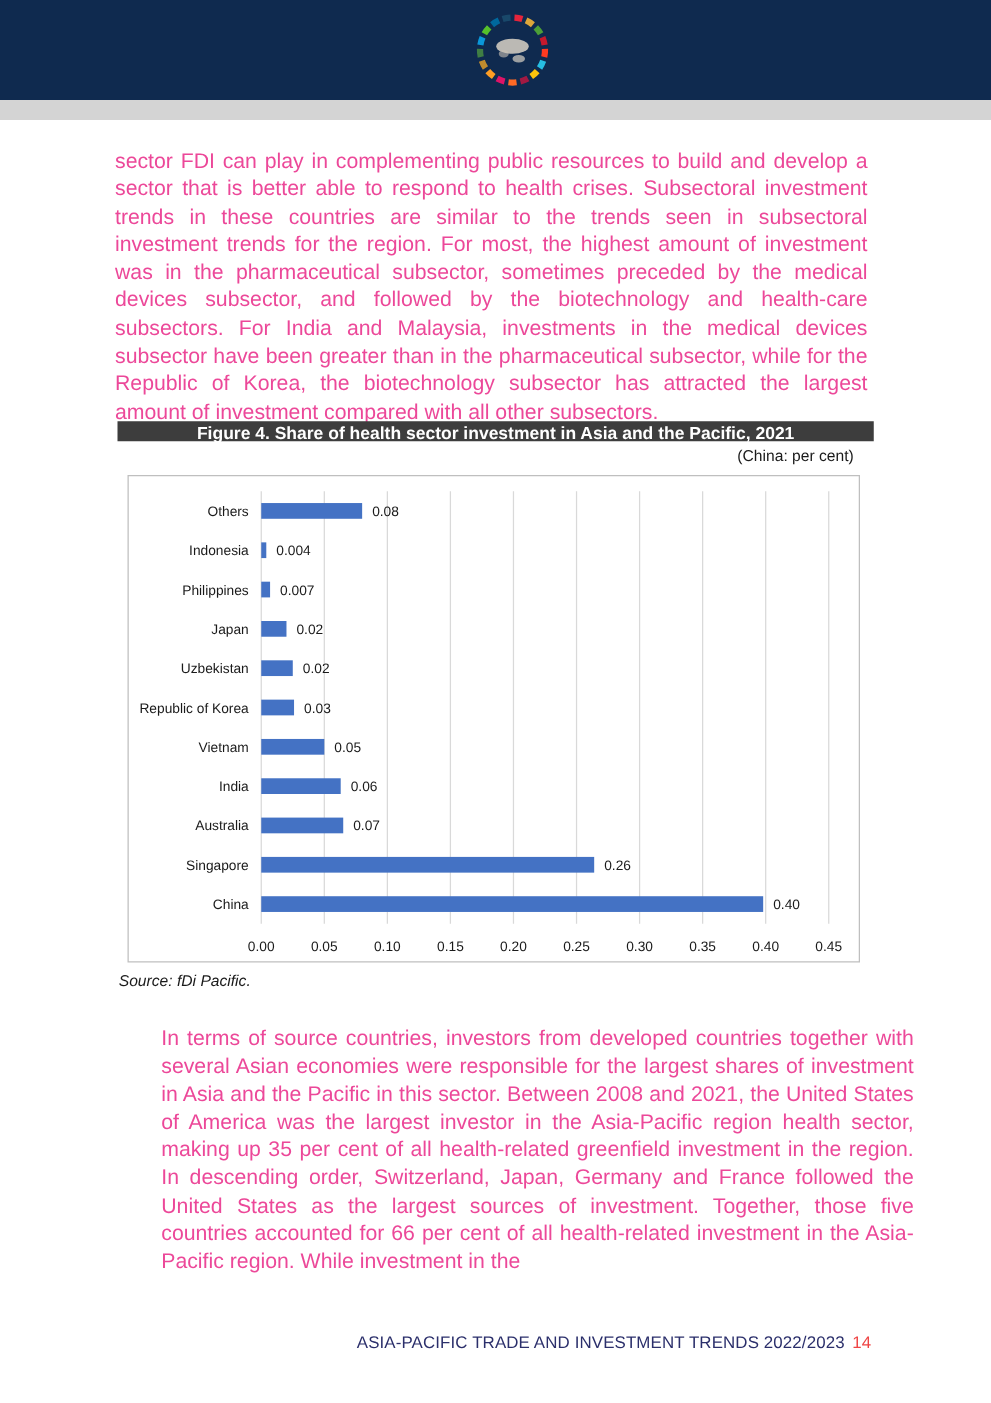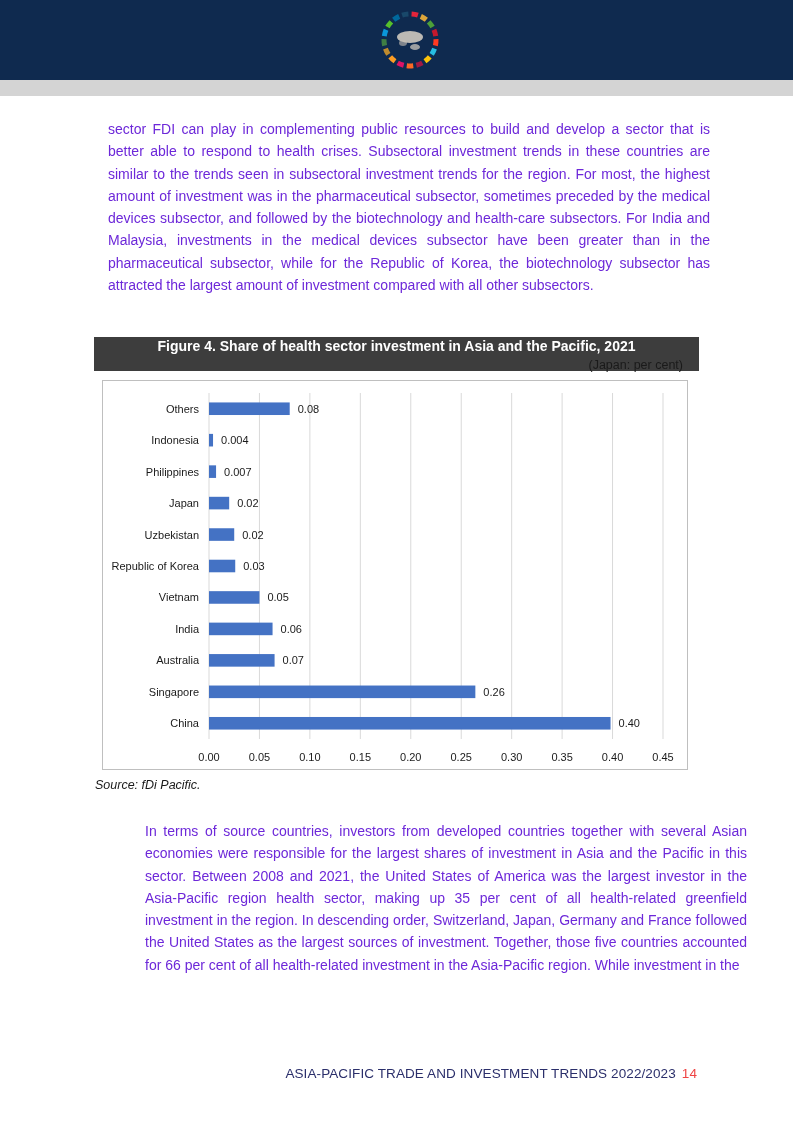--- a/index.html
+++ b/index.html
@@ -1,23 +1,23 @@
 <!DOCTYPE html>
 <html><head>
 <meta charset="utf-8">
 <style>
   html, body { margin: 0; padding: 0; background: #ffffff; }
   body { width: 793px; height: 1122px; position: relative; overflow: hidden; font-family: "Liberation Sans", sans-serif; color: #1a1a1a; }
   .header-band { position: absolute; left: 0; top: 0; width: 793px; height: 80px; background: #0f2a4f; }
   .header-stripe { position: absolute; left: 0; top: 80px; width: 793px; height: 16px; background: #d4d4d4; }
   .logo { position: absolute; left: 379px; top: 9px; width: 62px; height: 62px; }
-  .body-text { position: absolute; left: 108px; width: 602px; font-size: 14px; line-height: 22.3px; text-align: justify; color: #6d28d9; margin: 0; }
+  .body-text { position: absolute; left: 92px; width: 602px; font-size: 17px; line-height: 22.3px; text-align: justify; color: #ec4899; margin: 0; }
   .p1 { top: 118px; }
   .p2 { top: 820px; margin-left: 37px; }
-  .fig-title { position: absolute; left: 94px; top: 337px; width: 605px; height: 34px; background: #3d3d3d; color: #ffffff; font-size: 14px; line-height: 19px; text-align: center; font-weight: bold; }
+  .fig-title { position: absolute; left: 94px; top: 337px; width: 605px; height: 16px; background: #3d3d3d; color: #ffffff; font-size: 14px; line-height: 19px; text-align: center; font-weight: bold; }
   .unit { position: absolute; right: 110px; top: 358px; font-size: 12.5px; color: #1a1a1a; }
   .chart-frame { position: absolute; left: 102px; top: 380px; width: 586px; height: 390px; border: 1px solid #bfbfbf; box-sizing: border-box; }
   #chart-svg { position: absolute; left: 0; top: 0; }
   .source { position: absolute; left: 95px; top: 778px; font-size: 12.5px; font-style: italic; color: #1a1a1a; }
   .footer { position: absolute; right: 96px; top: 1066px; font-size: 13.5px; color: #2b2f6b; letter-spacing: 0.1px; }
   .footer .page-num { color: #ef4444; margin-left: 6px; }
 </style>
 </head>
 <body>
 
@@ -45,21 +45,21 @@
     <ellipse cx="31" cy="28" rx="13" ry="6" fill="#d9d2c5" opacity="0.85"></ellipse>
     <ellipse cx="36" cy="38" rx="5" ry="3" fill="#d9d2c5" opacity="0.7"></ellipse>
     <ellipse cx="24" cy="34" rx="4" ry="3" fill="#c9c2b5" opacity="0.6"></ellipse>
   </svg>
 </div>
 <div class="header-stripe"></div>
 
 <p class="body-text p1">sector FDI can play in complementing public resources to build and develop a sector that is better able to respond to health crises. Subsectoral investment trends in these countries are similar to the trends seen in subsectoral investment trends for the region. For most, the highest amount of investment was in the pharmaceutical subsector, sometimes preceded by the medical devices subsector, and followed by the biotechnology and health-care subsectors. For India and Malaysia, investments in the medical devices subsector have been greater than in the pharmaceutical subsector, while for the Republic of Korea, the biotechnology subsector has attracted the largest amount of investment compared with all other subsectors.</p>
 
 <div class="fig-title">Figure 4. Share of health sector investment in Asia and the Pacific, 2021</div>
-<div class="unit">(Japan: per cent)</div>
+<div class="unit">(China: per cent)</div>
 
 <div class="chart-frame">
   <svg id="chart-svg" width="586" height="390">
       <line x1="106" x2="106" y1="12" y2="358" stroke="#d9d9d9" stroke-width="1"></line>
       <text x="106" y="380" text-anchor="middle" font-size="11" font-family="&quot;Liberation Sans&quot;, sans-serif" fill="#1a1a1a">0.00</text>
       <line x1="156.44444444444446" x2="156.44444444444446" y1="12" y2="358" stroke="#d9d9d9" stroke-width="1"></line>
       <text x="156.44444444444446" y="380" text-anchor="middle" font-size="11" font-family="&quot;Liberation Sans&quot;, sans-serif" fill="#1a1a1a">0.05</text>
       <line x1="206.8888888888889" x2="206.8888888888889" y1="12" y2="358" stroke="#d9d9d9" stroke-width="1"></line>
       <text x="206.8888888888889" y="380" text-anchor="middle" font-size="11" font-family="&quot;Liberation Sans&quot;, sans-serif" fill="#1a1a1a">0.10</text>
       <line x1="257.3333333333333" x2="257.3333333333333" y1="12" y2="358" stroke="#d9d9d9" stroke-width="1"></line>

